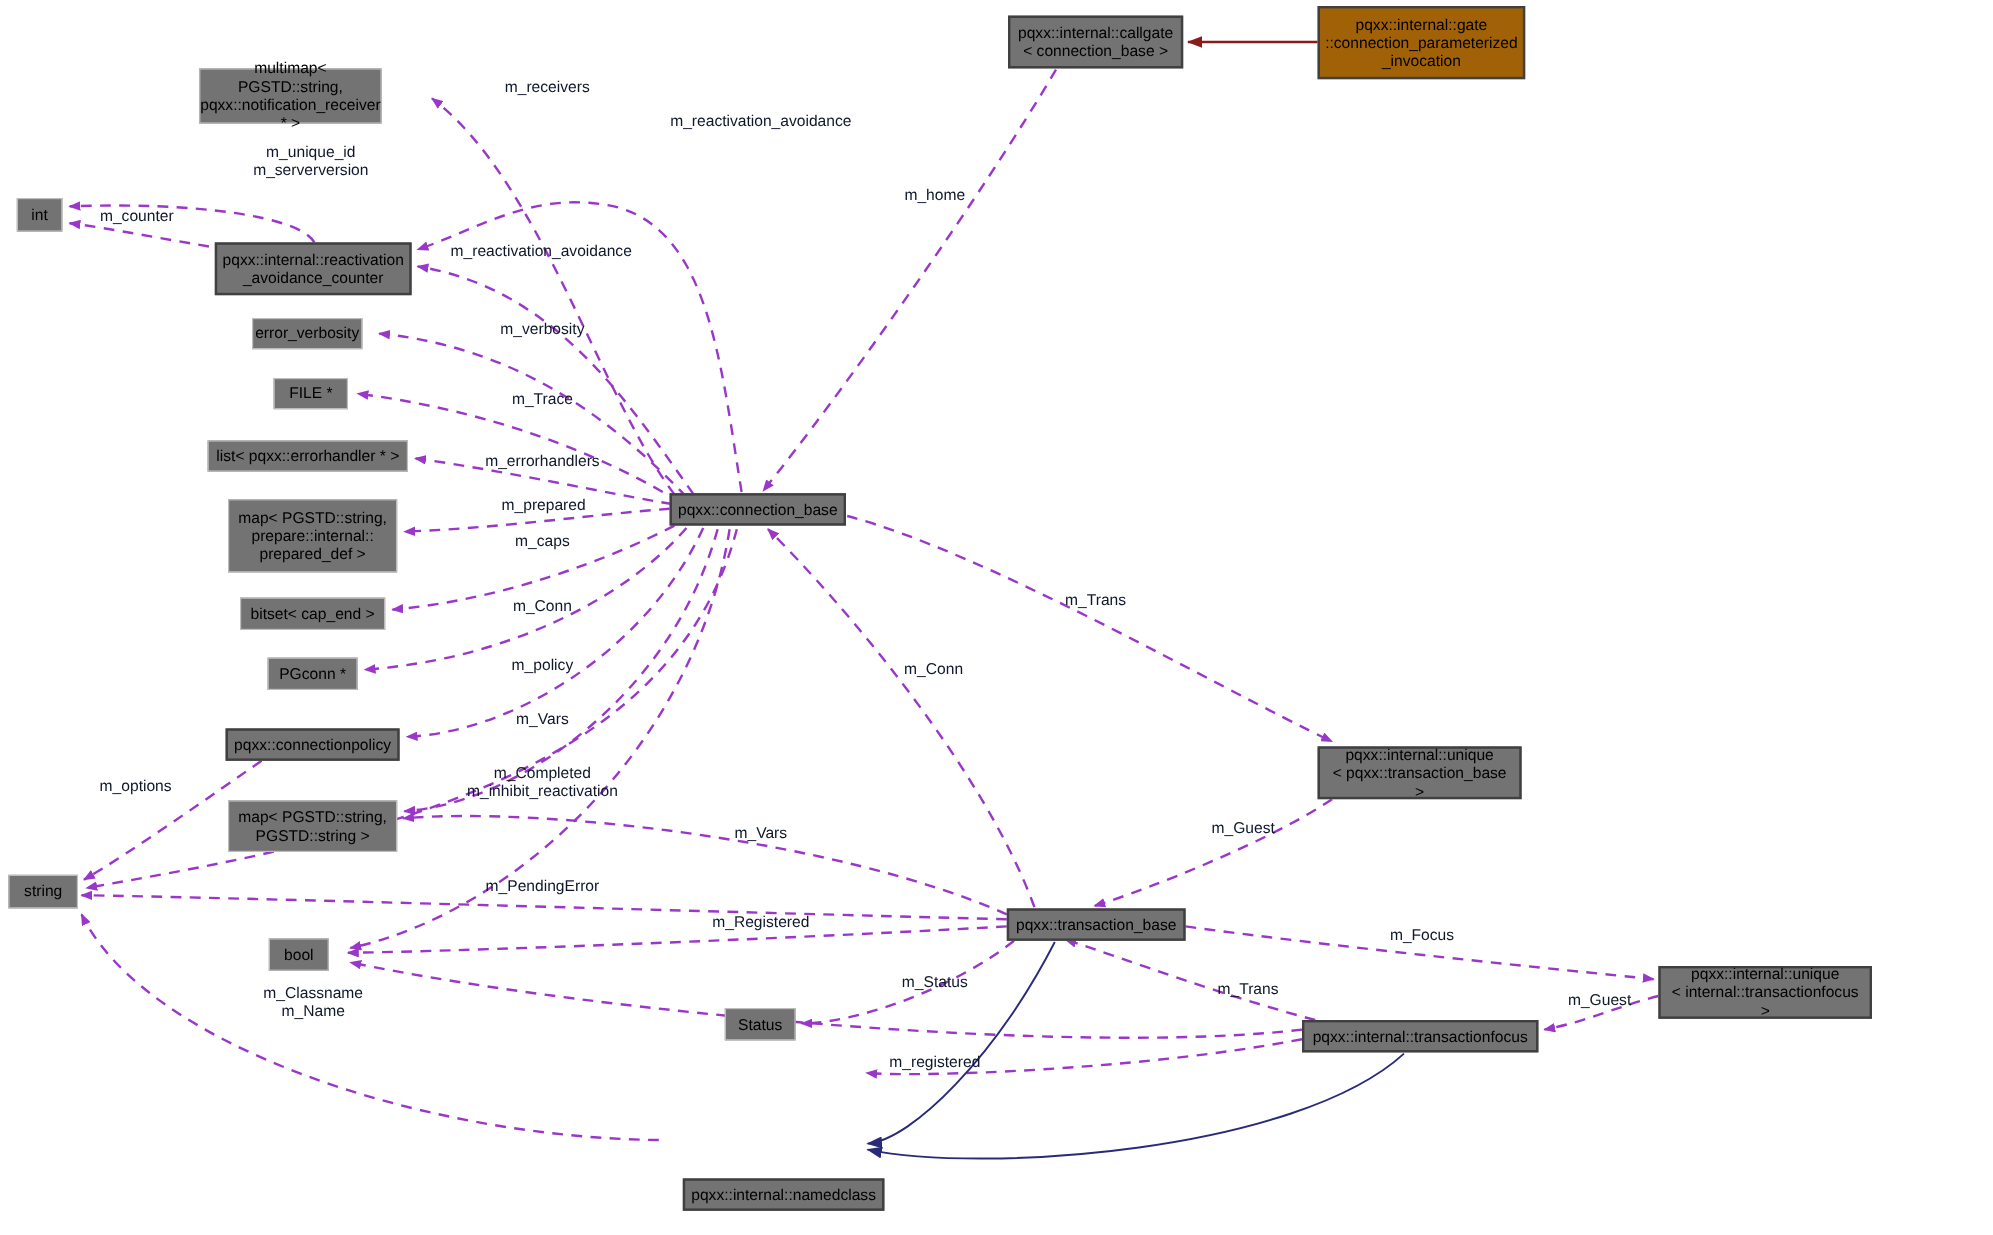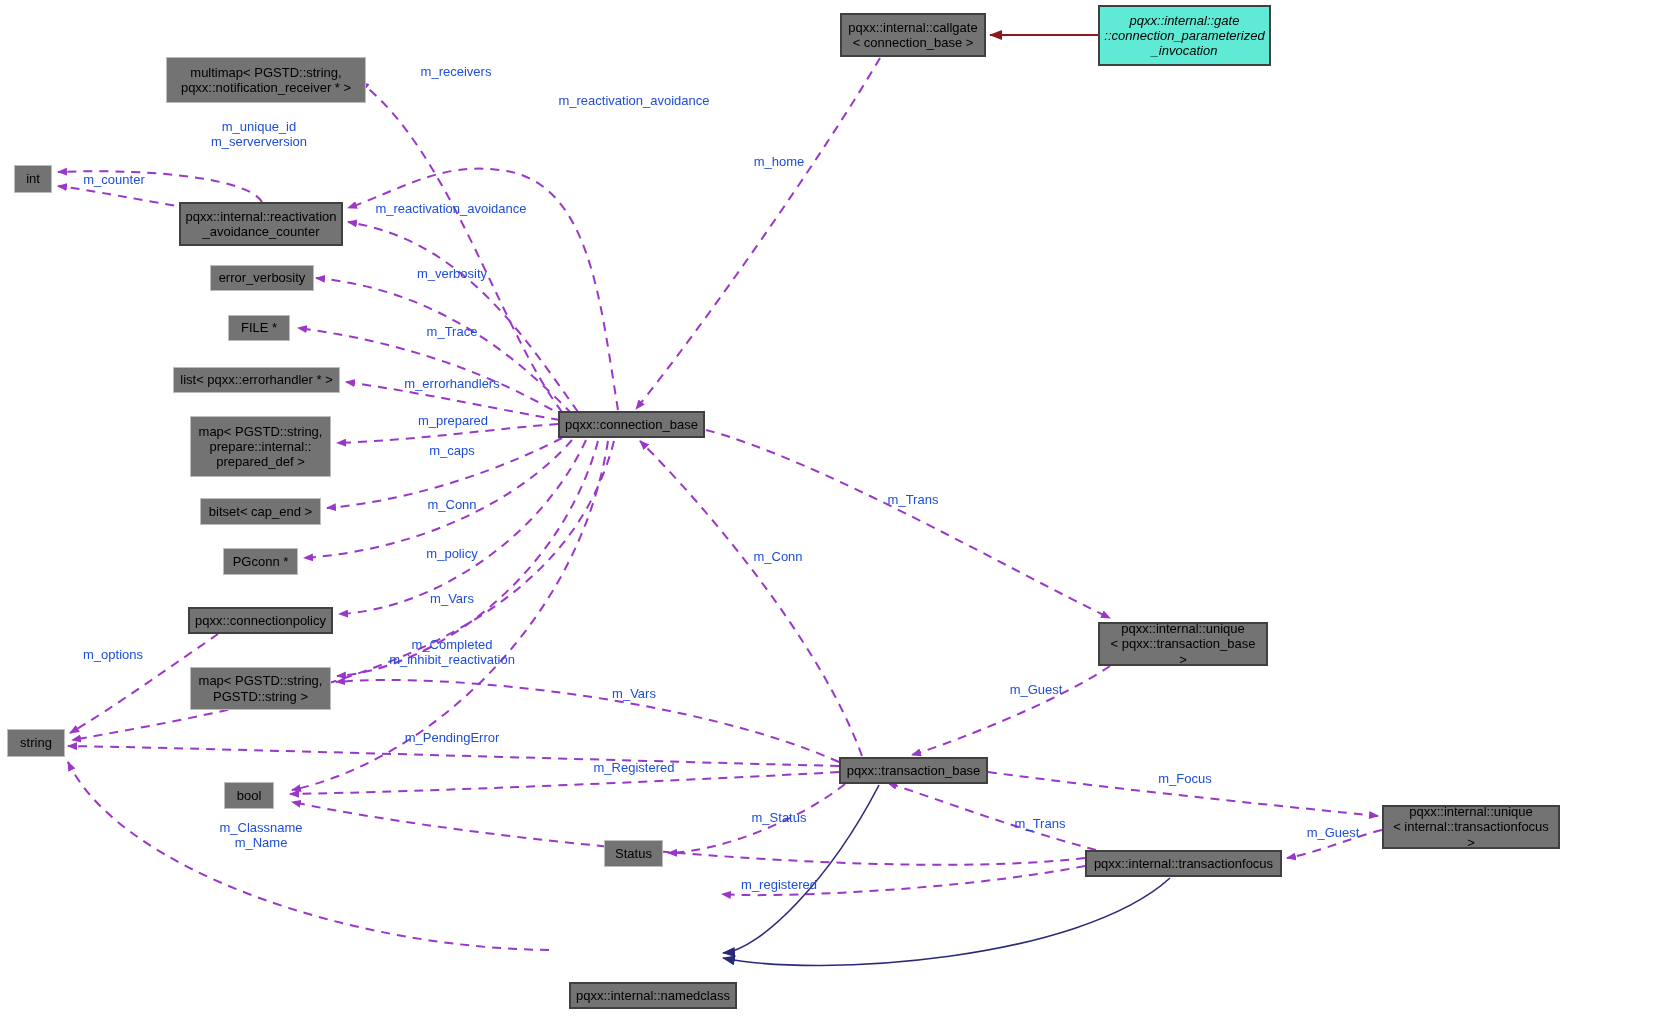--- a/index.html
+++ b/index.html
@@ -3,22 +3,22 @@
 <meta charset="utf-8">
 <style>
   html,body{margin:0;padding:0;background:#ffffff;}
   body{font-family:"Liberation Sans",sans-serif;}
   #diagram-root{position:relative;width:1661px;height:1029px;background:#fff;overflow:hidden;}
   svg#edges{position:absolute;left:0;top:0;width:1661px;height:1029px;}
   .node{position:absolute;box-sizing:border-box;display:flex;align-items:center;justify-content:center;
         text-align:center;line-height:1.18;font-size:13px;color:#000;background:#737373;
         border:1px solid #bdbdbd;padding:2px 6px;white-space:pre-line;}
   .node.strong{border:2px solid #404040;}
-  .node.filled{background:#5eead4;border:2px solid #404040;font-style:italic;}
-  .edge-label{position:absolute;font-size:13px;color:#1d4ed8;white-space:pre-line;text-align:center;
+  .node.filled{background:#a16207;border:2px solid #404040;}
+  .edge-label{position:absolute;font-size:13px;color:#0f172a;white-space:pre-line;text-align:center;
               line-height:1.18;transform:translate(-50%,-50%);}
 </style>
 </head>
 <body>
 
 <div id="diagram-root">
   <svg id="edges" viewBox="0 0 1661 1029" xmlns="http://www.w3.org/2000/svg">
     <defs>
       <marker id="arrow-assoc" markerWidth="10" markerHeight="8" refX="9" refY="4" orient="auto" markerUnits="userSpaceOnUse">
         <path d="M0,0 L10,4 L0,8 z" fill="#9a36c8"></path>
@@ -60,26 +60,26 @@
         <path d="M 1096,850 C 1020,830 940,800 888,783" fill="none" stroke="#9a36c8" stroke-width="2" stroke-dasharray="9,7" marker-end="url(#arrow-assoc)"></path>
         <path d="M 1382,830 C 1350,838 1320,852 1287,858" fill="none" stroke="#9a36c8" stroke-width="2" stroke-dasharray="9,7" marker-end="url(#arrow-assoc)"></path>
         <path d="M 1085,858 C 900,880 500,845 292,802" fill="none" stroke="#9a36c8" stroke-width="2" stroke-dasharray="9,7" marker-end="url(#arrow-assoc)"></path>
         <path d="M 1085,866 C 950,892 760,898 722,894" fill="none" stroke="#9a36c8" stroke-width="2" stroke-dasharray="9,7" marker-end="url(#arrow-assoc)"></path>
         <path d="M 549,950 C 350,948 120,870 68,762" fill="none" stroke="#9a36c8" stroke-width="2" stroke-dasharray="9,7" marker-end="url(#arrow-assoc)"></path>
         <path d="M 879,785 C 830,880 760,950 723,953" fill="none" stroke="#2a2a7a" stroke-width="1.6" marker-end="url(#arrow-inherit)"></path>
         <path d="M 1170,878 C 1080,960 820,978 723,958" fill="none" stroke="#2a2a7a" stroke-width="1.6" marker-end="url(#arrow-inherit)"></path>
       </g>
   </svg>
   <div id="node-layer">
-      <div class="node" style="left: 166px; top: 57px; width: 200px; height: 46px;">multimap&lt; PGSTD::string,
+      <div class="node" style="left: 166px; top: 57px; width: 152px; height: 46px;">multimap&lt; PGSTD::string,
 pqxx::notification_receiver * &gt;</div>
       <div class="node" style="left: 14px; top: 165px; width: 38px; height: 28px;">int</div>
       <div class="node strong" style="left: 179px; top: 202px; width: 164px; height: 44px;">pqxx::internal::reactivation
 _avoidance_counter</div>
-      <div class="node" style="left: 210px; top: 265px; width: 104px; height: 26px;">error_verbosity</div>
+      <div class="node" style="left: 210px; top: 265px; width: 92px; height: 26px;">error_verbosity</div>
       <div class="node" style="left: 228px; top: 315px; width: 62px; height: 26px;">FILE *</div>
       <div class="node" style="left: 173px; top: 367px; width: 167px; height: 26px;">list&lt; pqxx::errorhandler * &gt;</div>
       <div class="node" style="left: 190px; top: 416px; width: 141px; height: 61px;">map&lt; PGSTD::string,
 prepare::internal::
 prepared_def &gt;</div>
       <div class="node" style="left: 200px; top: 498px; width: 121px; height: 27px;">bitset&lt; cap_end &gt;</div>
       <div class="node" style="left: 223px; top: 548px; width: 75px; height: 27px;">PGconn *</div>
       <div class="node strong" style="left: 188px; top: 607px; width: 145px; height: 27px;">pqxx::connectionpolicy</div>
       <div class="node" style="left: 190px; top: 667px; width: 141px; height: 43px;">map&lt; PGSTD::string,
 PGSTD::string &gt;</div>

